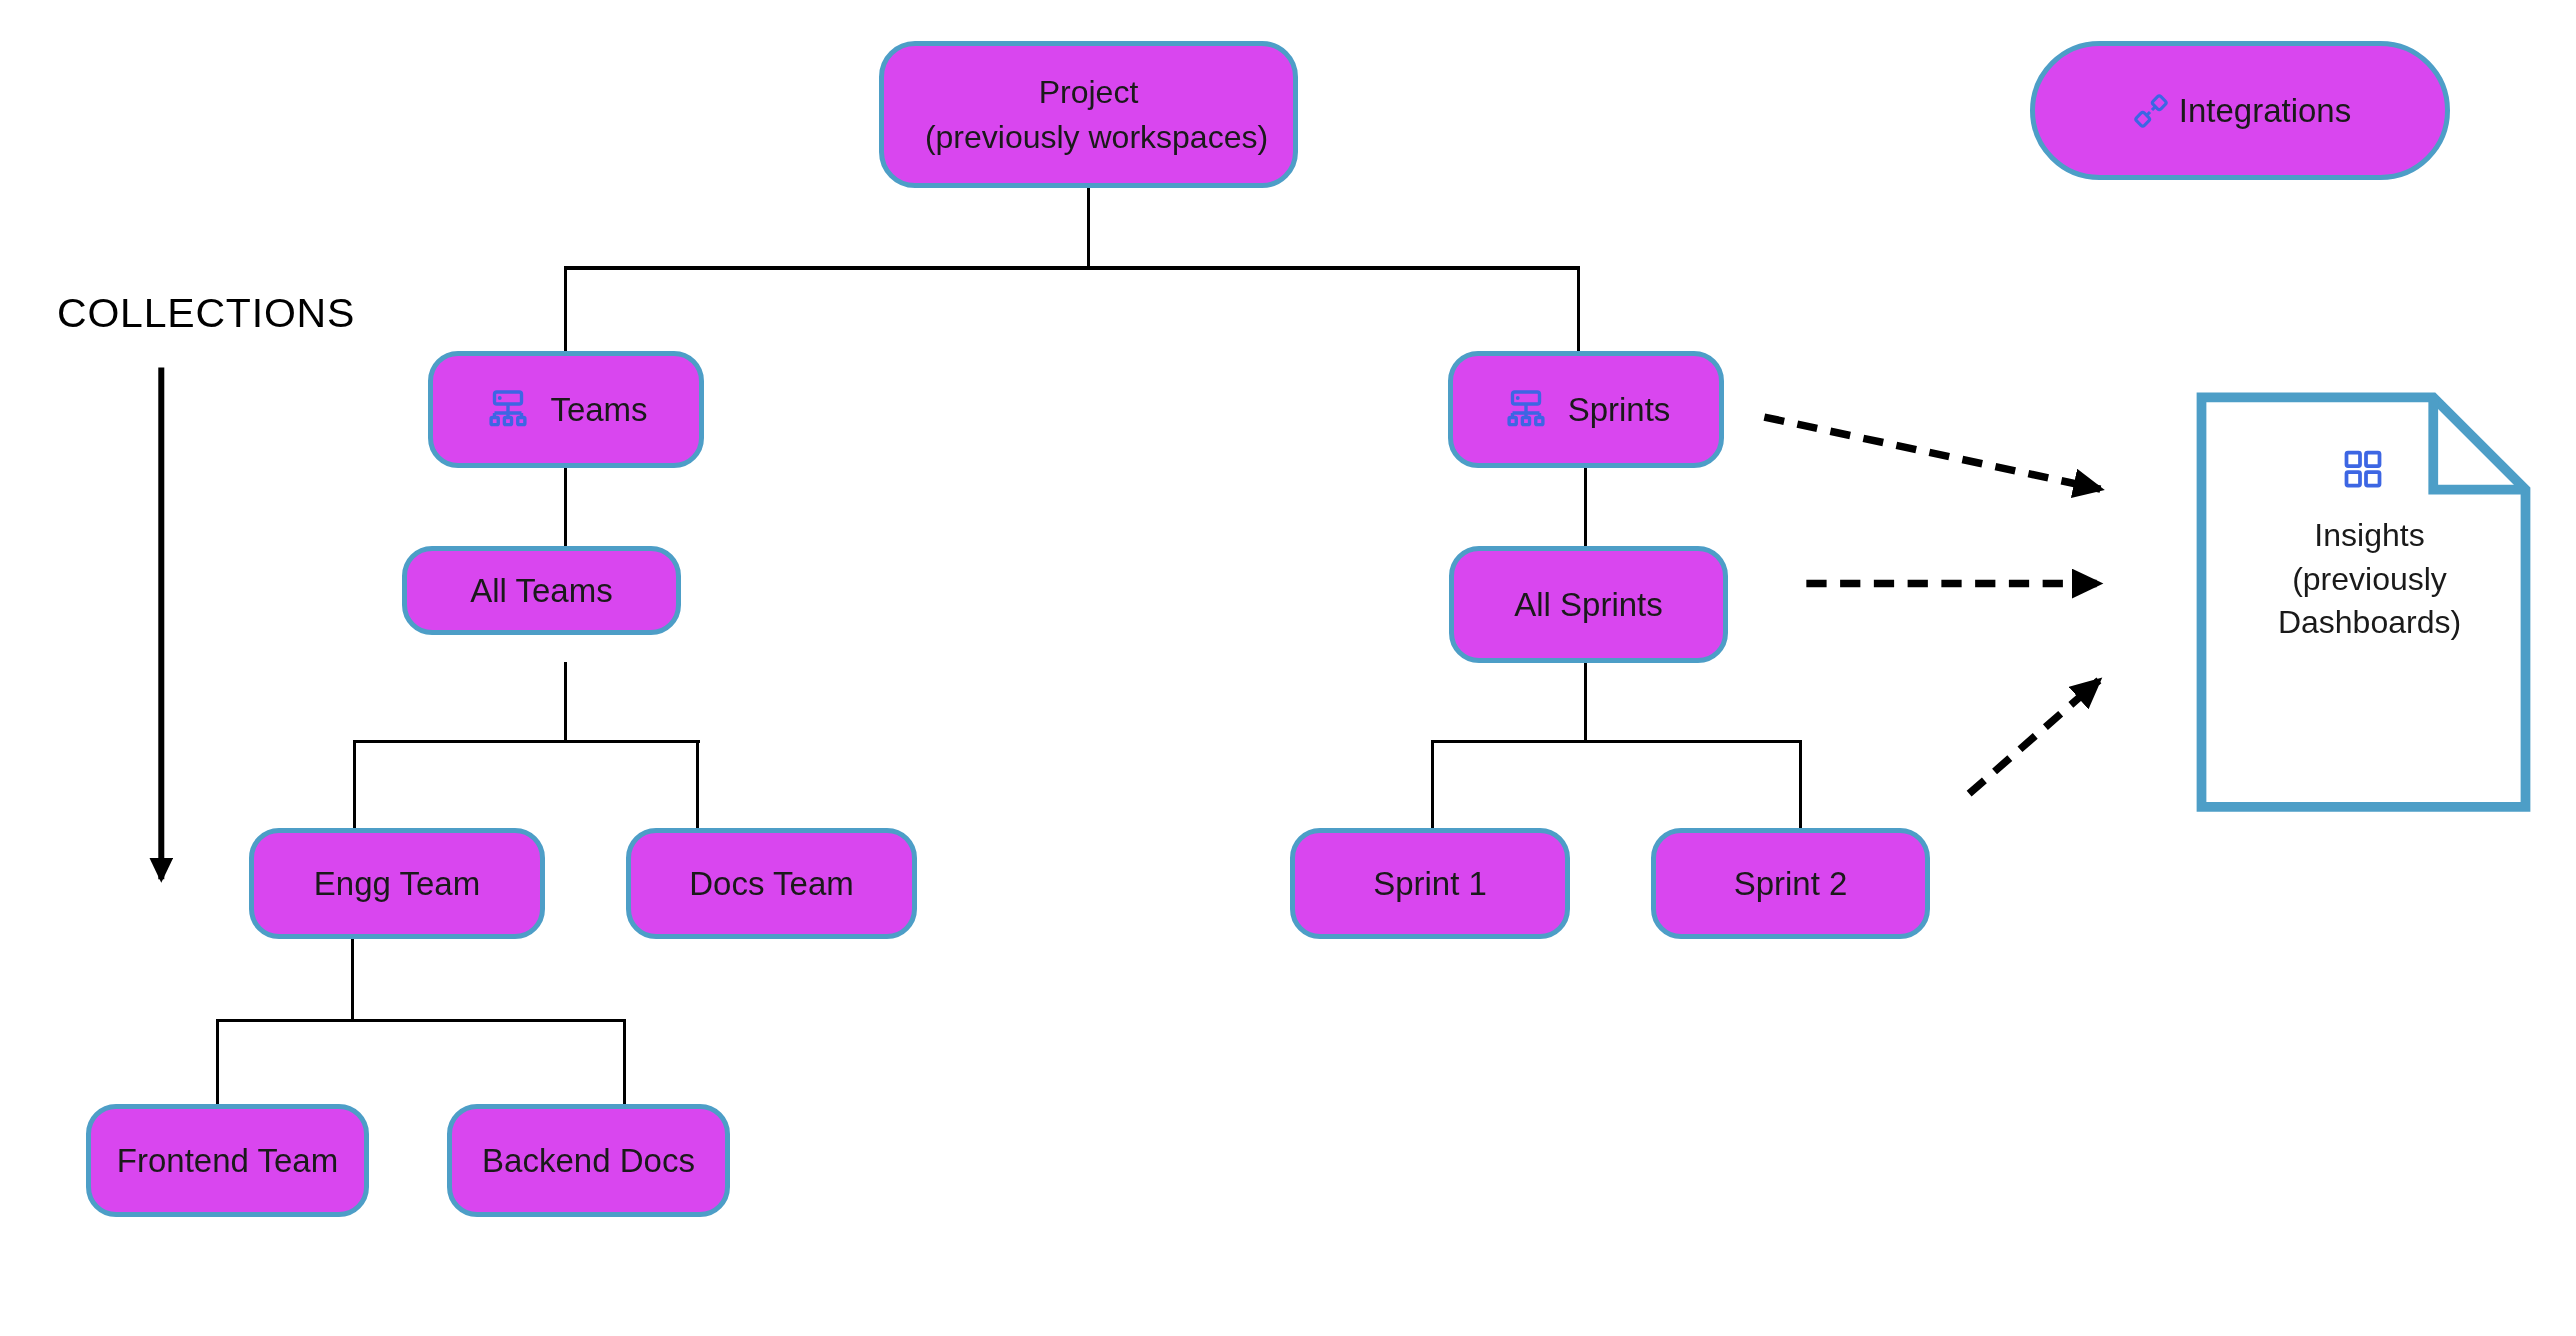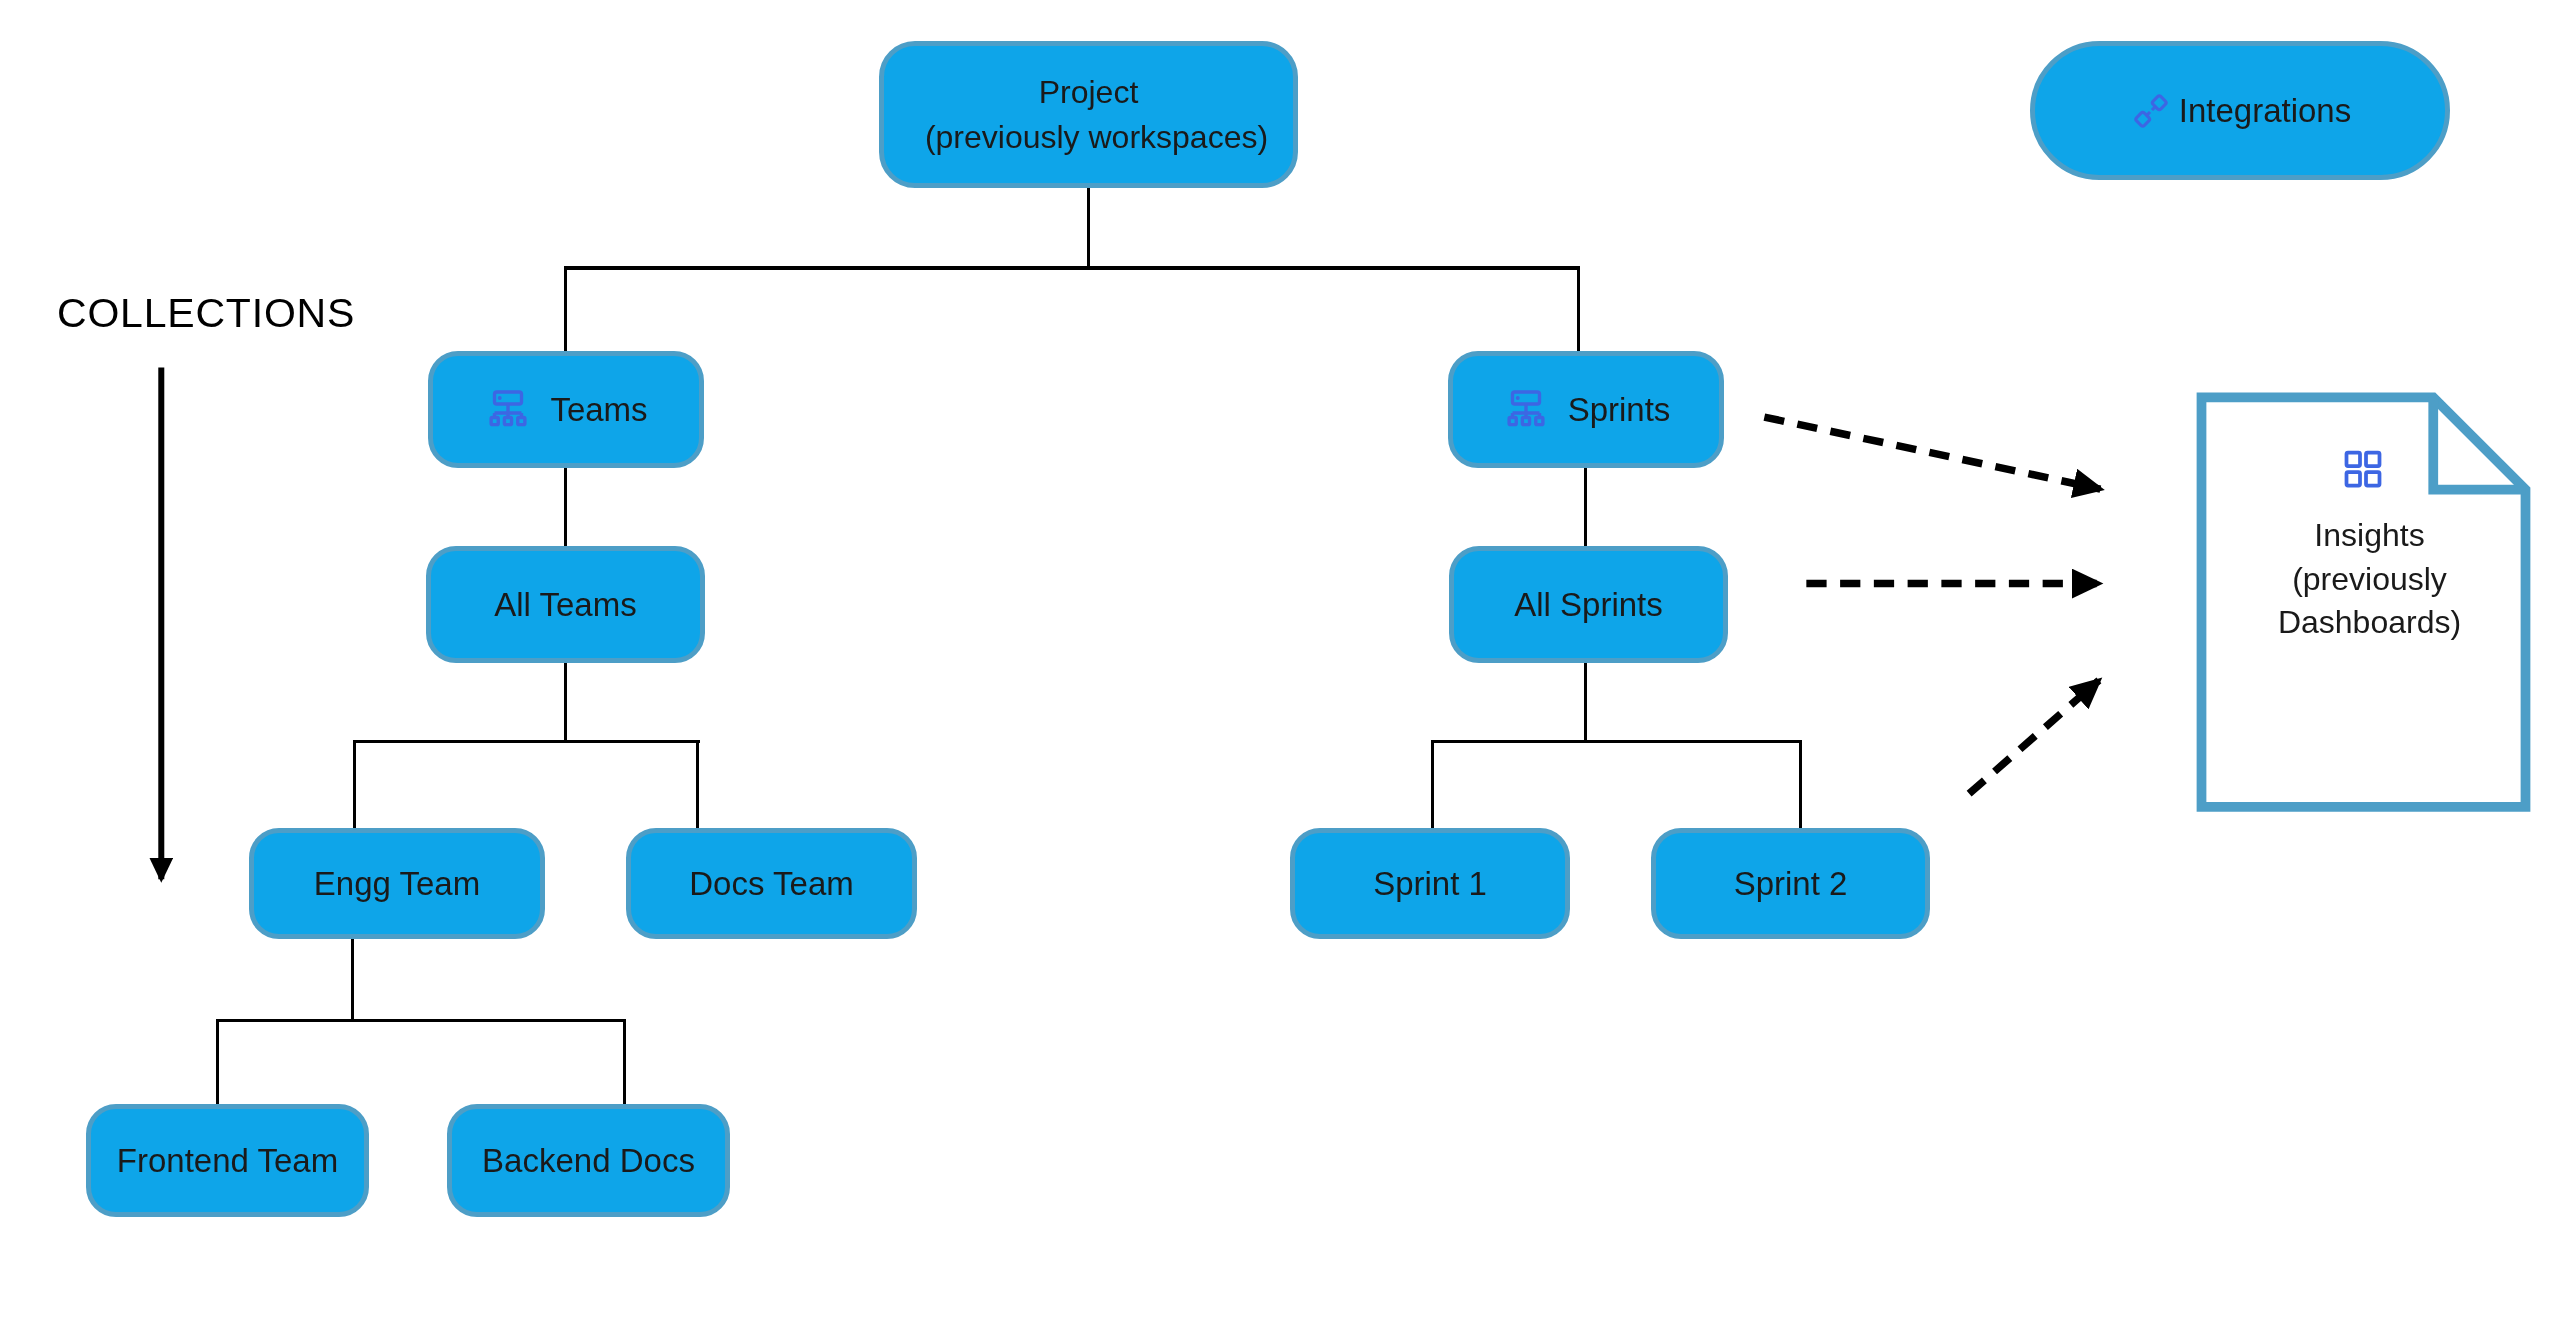--- a/index.html
+++ b/index.html
@@ -12,21 +12,21 @@
   html,body{margin:0;padding:0;}
   body{
     width:2576px;height:1336px;position:relative;overflow:hidden;
     background:var(--bg);
     font-family:"Liberation Sans", sans-serif;
     color:var(--text);
   }
   
   .node{
     position:absolute;box-sizing:border-box;
-    background:#0ea5e9;border:5.3px solid var(--node-border);
+    background:#d946ef;border:5.3px solid var(--node-border);
     border-radius:30px;
     display:flex;align-items:center;justify-content:center;
     gap:18px;font-size:33px;line-height:1.2;white-space:nowrap;
   }
   .node--project{border-radius:36px;flex-direction:column;gap:6px;font-size:32px;}
   .node--project .sub{font-size:32px;margin-left:16px;}
   .pill{border-radius:749px;}
   .node .ic{flex:0 0 auto;display:block;}
   
   .vline,.hline{position:absolute;background:var(--connector);}
@@ -136,21 +136,21 @@
   <span>Teams</span>
 </div>
 
 <div class="node" style="left:1448px;top:351px;width:276px;height:117px">
   <svg class="ic" width="48" height="48" viewBox="0 0 64 64">
       <use href="#def-org-chart"></use>
     </svg>
   <span>Sprints</span>
 </div>
 
-<div class="node" style="left:426px;top:546px;width:279px;height:117px">
+<div class="node" style="left:402px;top:546px;width:279px;height:89px">
   <span>All Teams</span>
 </div>
 
 <div class="node" style="left:1449px;top:546px;width:279px;height:117px">
   <span>All Sprints</span>
 </div>
 
 <div class="node" style="left:249px;top:828px;width:296px;height:111px">
   <span>Engg Team</span>
 </div>

